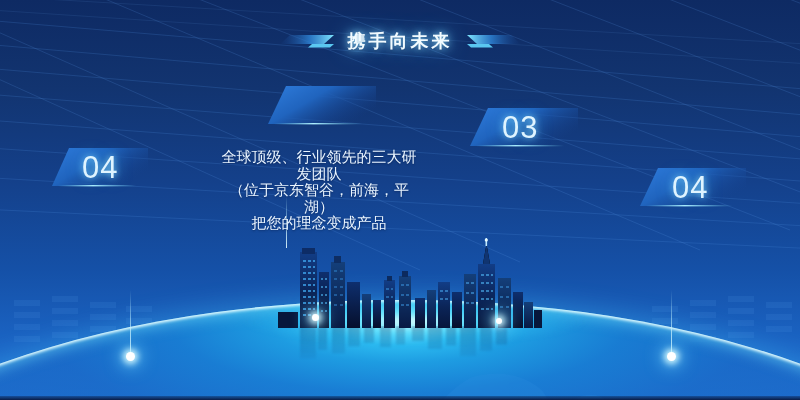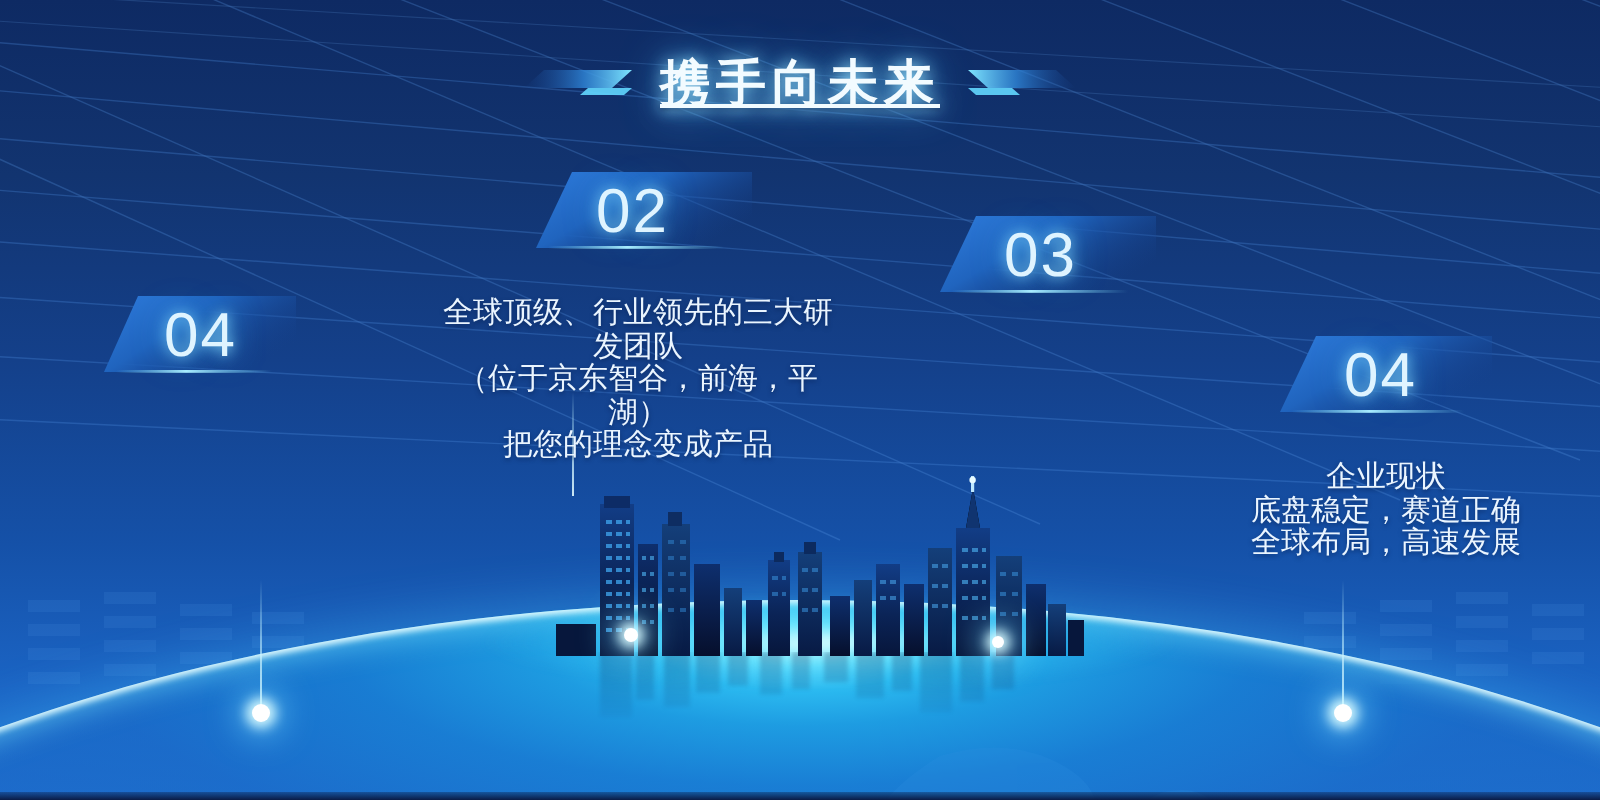--- a/index.html
+++ b/index.html
@@ -99,30 +99,29 @@
     left: 0;
     top: 24px;
     width: 800px;
     height: 34px;
     display: flex;
     align-items: center;
     justify-content: center;
     gap: 14px;
   }
   #page-title {
-    font-size: 25px;
+    font-size: 18px;
     font-weight: bold;
     letter-spacing: 3px;
     color: #f2fbff;
     text-shadow:
       0 0 8px rgba(150,225,255,.95),
       0 0 20px rgba(70,185,255,.75),
       0 1px 2px rgba(5,25,70,.6);
     white-space: nowrap;
-    text-decoration: underline;
   }
   .title-deco { width: 56px; height: 16px; flex: none; }
 
   
   .block { position: absolute; }
 
   .badge {
     position: relative;
     height: 40px;
     display: flex;
@@ -551,21 +550,20 @@
           </linearGradient>
           <linearGradient id="ul2" x1="0" y1="0" x2="1" y2="0">
             <stop offset="0%" stop-color="#7fe4ff" stop-opacity="0"></stop>
             <stop offset="45%" stop-color="#aef0ff"></stop>
             <stop offset="100%" stop-color="#7fe4ff" stop-opacity="0"></stop>
           </linearGradient>
         </defs>
         <path d="M18 0 L108 0 L108 38 L0 38 Z" fill="url(#bg2)"></path>
         <rect x="6" y="37" width="88" height="1.4" fill="url(#ul2)"></rect>
       </svg>
-      <span class="badge-num">02</span>
     </div>
     <div class="block-text">全球顶级、行业领先的三大研发团队
 （位于京东智谷，前海，平湖）
 把您的理念变成产品</div>
   </div>
 
   <div class="block" id="block-03">
     <div class="badge">
       <svg class="badge-shape" viewBox="0 0 108 40" preserveAspectRatio="none">
         <defs>
@@ -600,19 +598,16 @@
             <stop offset="0%" stop-color="#7fe4ff" stop-opacity="0"></stop>
             <stop offset="45%" stop-color="#aef0ff"></stop>
             <stop offset="100%" stop-color="#7fe4ff" stop-opacity="0"></stop>
           </linearGradient>
         </defs>
         <path d="M18 0 L106 0 L106 38 L0 38 Z" fill="url(#bg4)"></path>
         <rect x="6" y="37" width="86" height="1.4" fill="url(#ul4)"></rect>
       </svg>
       <span class="badge-num">04</span>
     </div>
-    <div class="block-text">企业现状
-底盘稳定，赛道正确
-全球布局，高速发展</div>
   </div>
 
   <div id="bottom-edge"></div>
 </div>
 
 </body></html>

